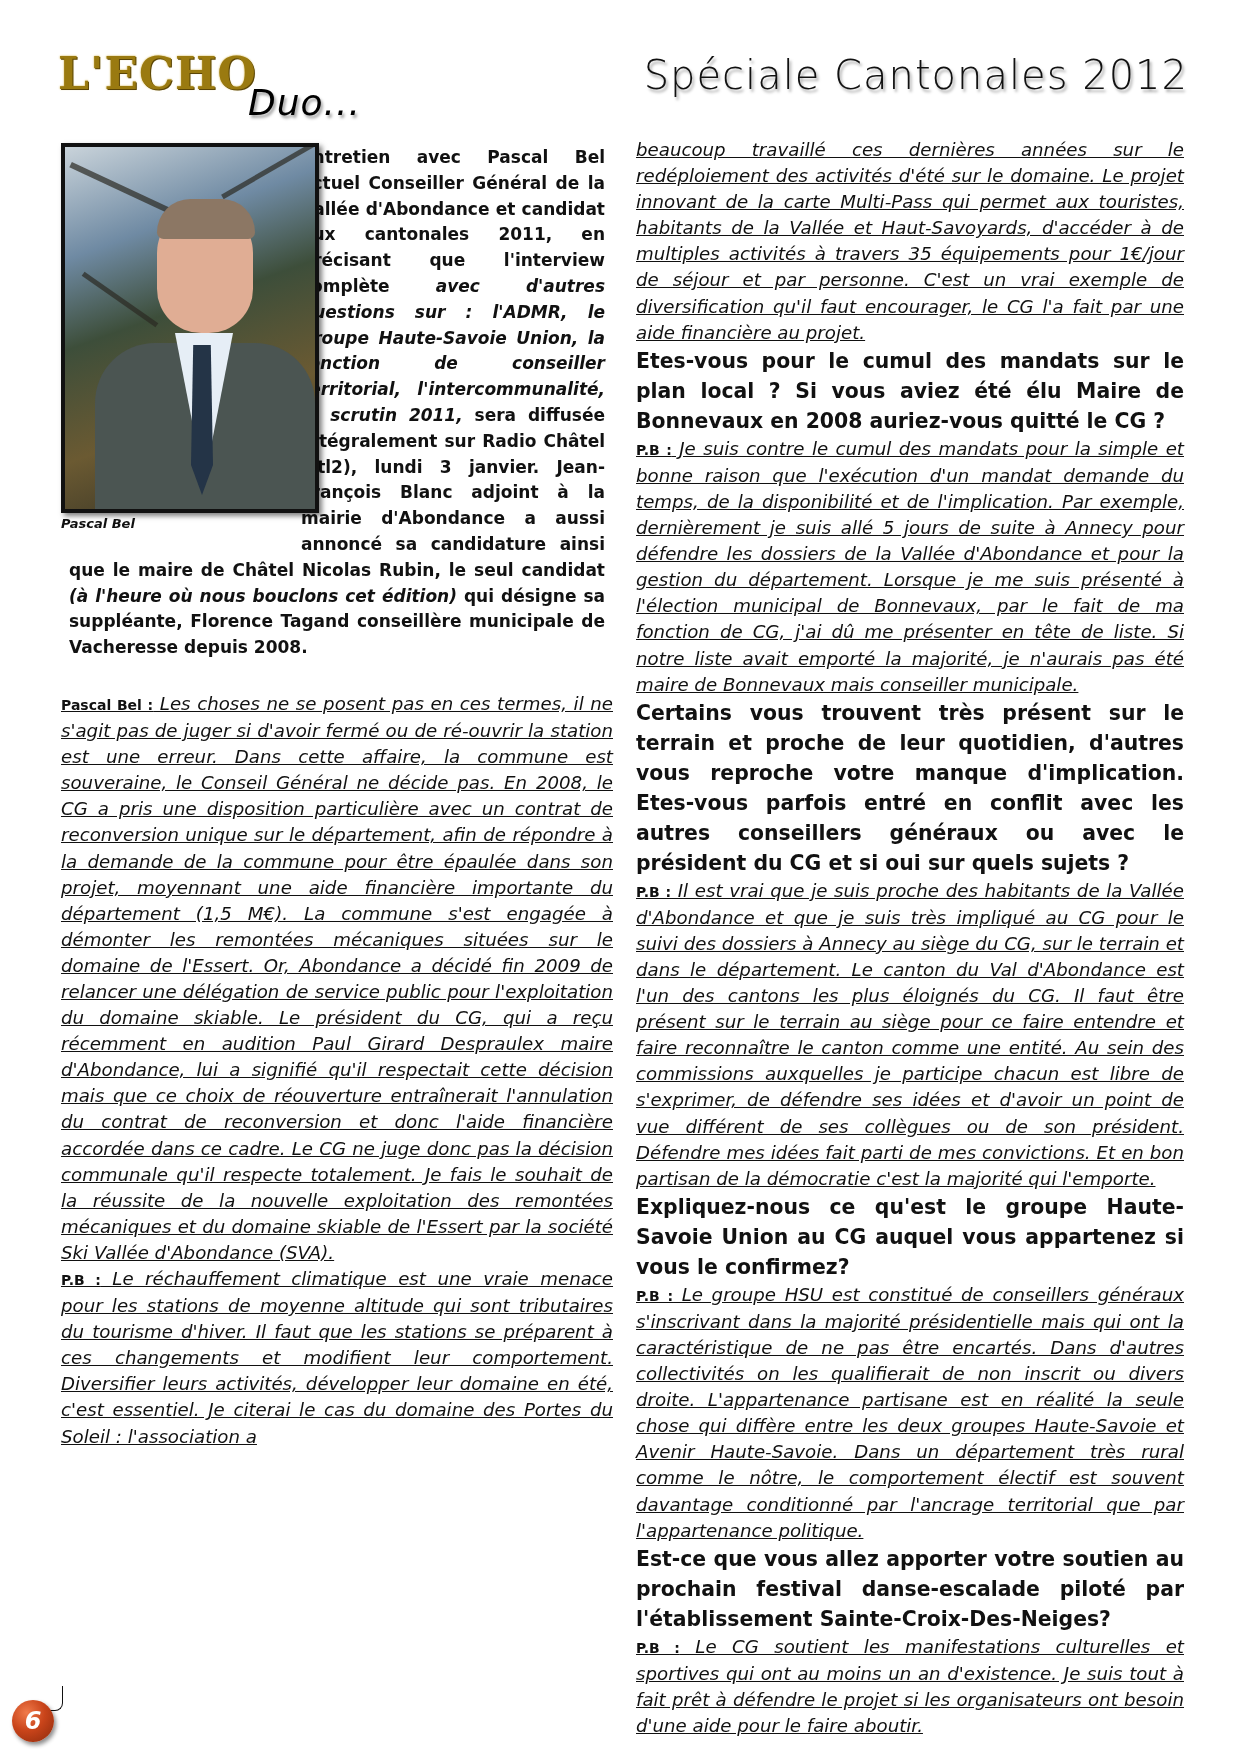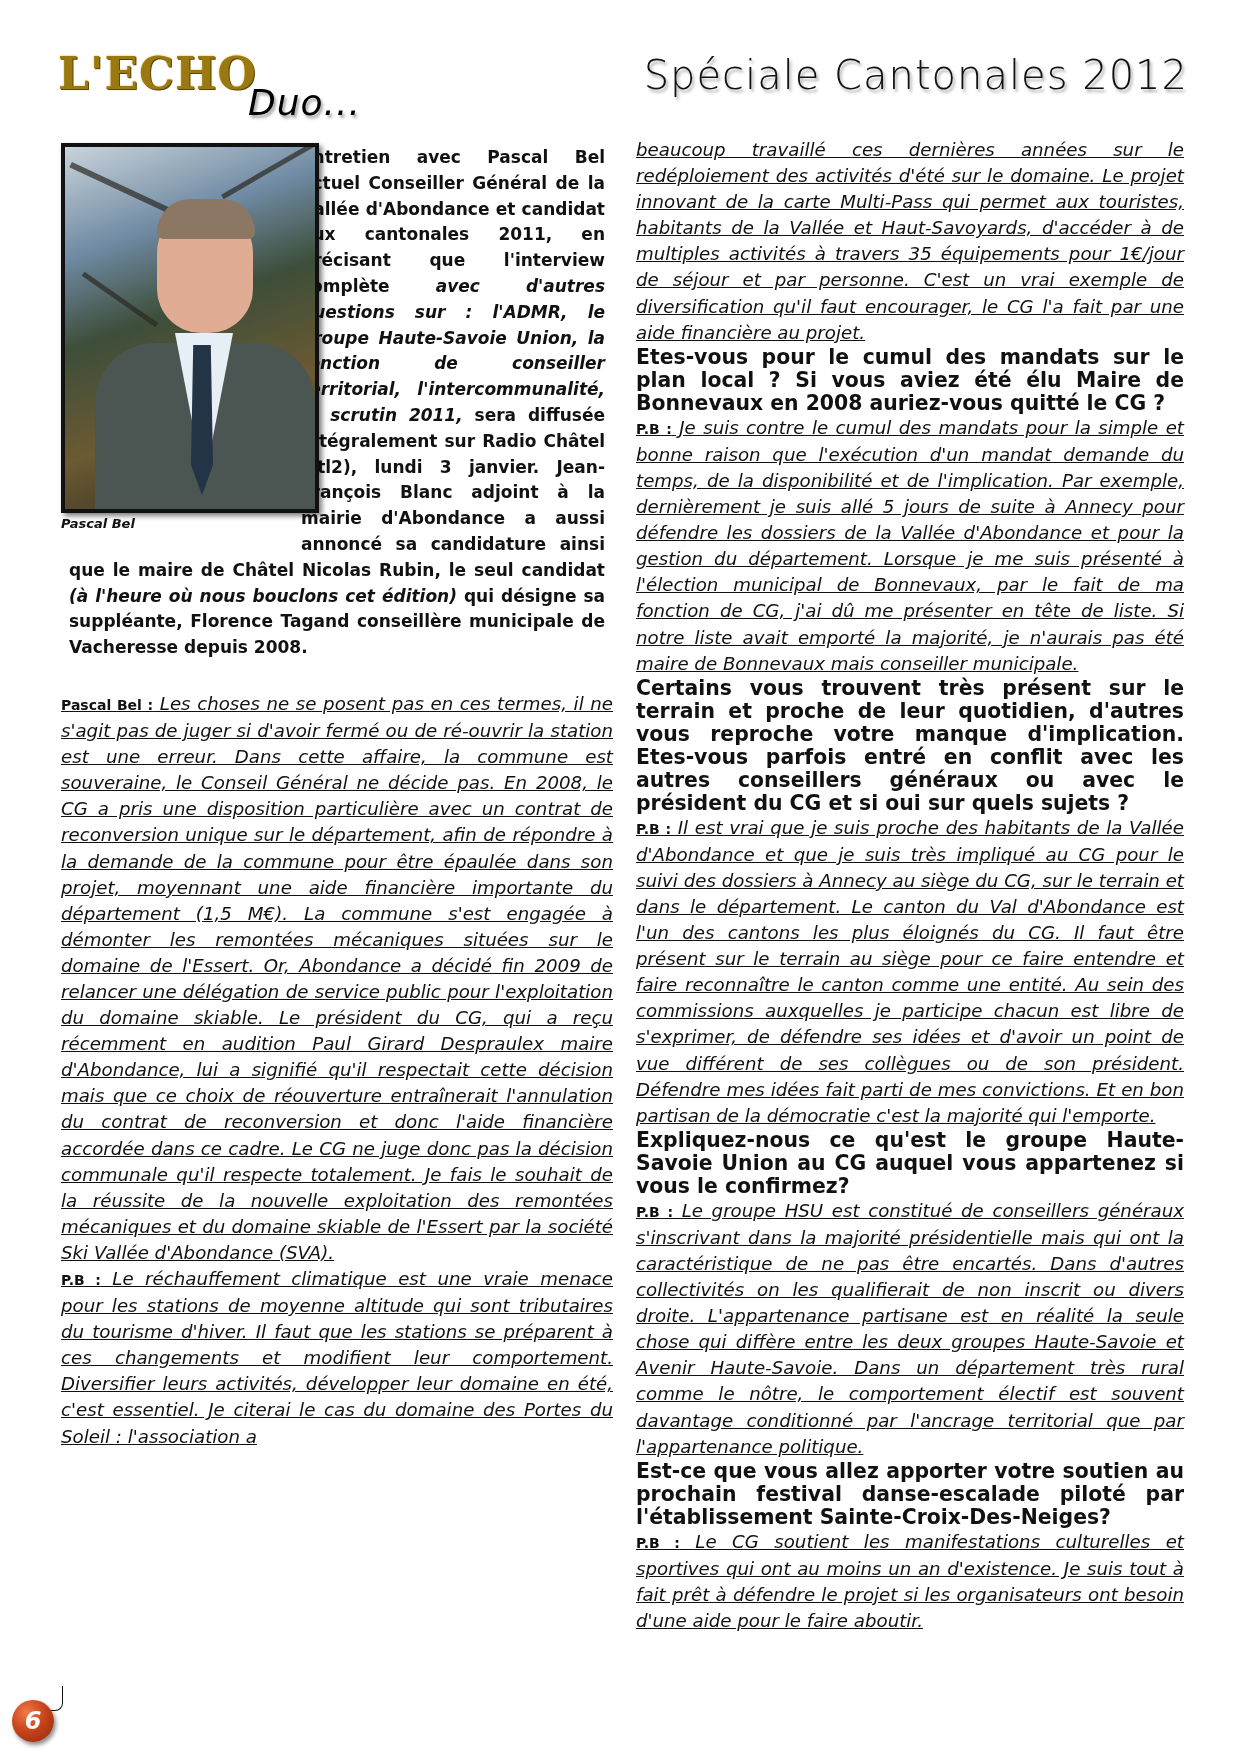--- a/index.html
+++ b/index.html
@@ -61,21 +61,21 @@
   .photo .tie {
     position: absolute; left: 126px; top: 198px; width: 22px; height: 150px;
     background: #243447; clip-path: polygon(10% 0, 90% 0, 100% 80%, 50% 100%, 0 80%);
   }
   .caption {
     font-weight: bold; font-style: italic; font-size: 13px; line-height: 18px; margin-top: 2px;
   }
 
   .lead { font-weight: bold; font-size: 17px; line-height: 25.8px; margin: 8px; }
   .lead em { font-style: italic; }
-  .q { font-weight: bold; font-size: 20.4px; line-height: 23px; margin: 0; }
+  .q { font-weight: bold; font-size: 20.4px; line-height: 30px; margin: 0; }
   .a { margin: 0; font-style: italic; text-decoration: underline; }
   .a .who { font-style: normal; font-weight: bold; font-size: 14px; }
   .gap { height: 22px; }
 
   .page-num {
     position: absolute; left: 12px; top: 1700px; width: 42px; height: 42px; border-radius: 50%;
     background: radial-gradient(circle at 35% 30%, #f07a4a 0%, #c9441a 45%, #8b2a0c 100%);
     box-shadow: 2px 3px 4px rgba(0,0,0,0.45);
     color: #fff; font-weight: bold; font-style: italic; font-size: 24px;
     text-align: center; line-height: 42px;

